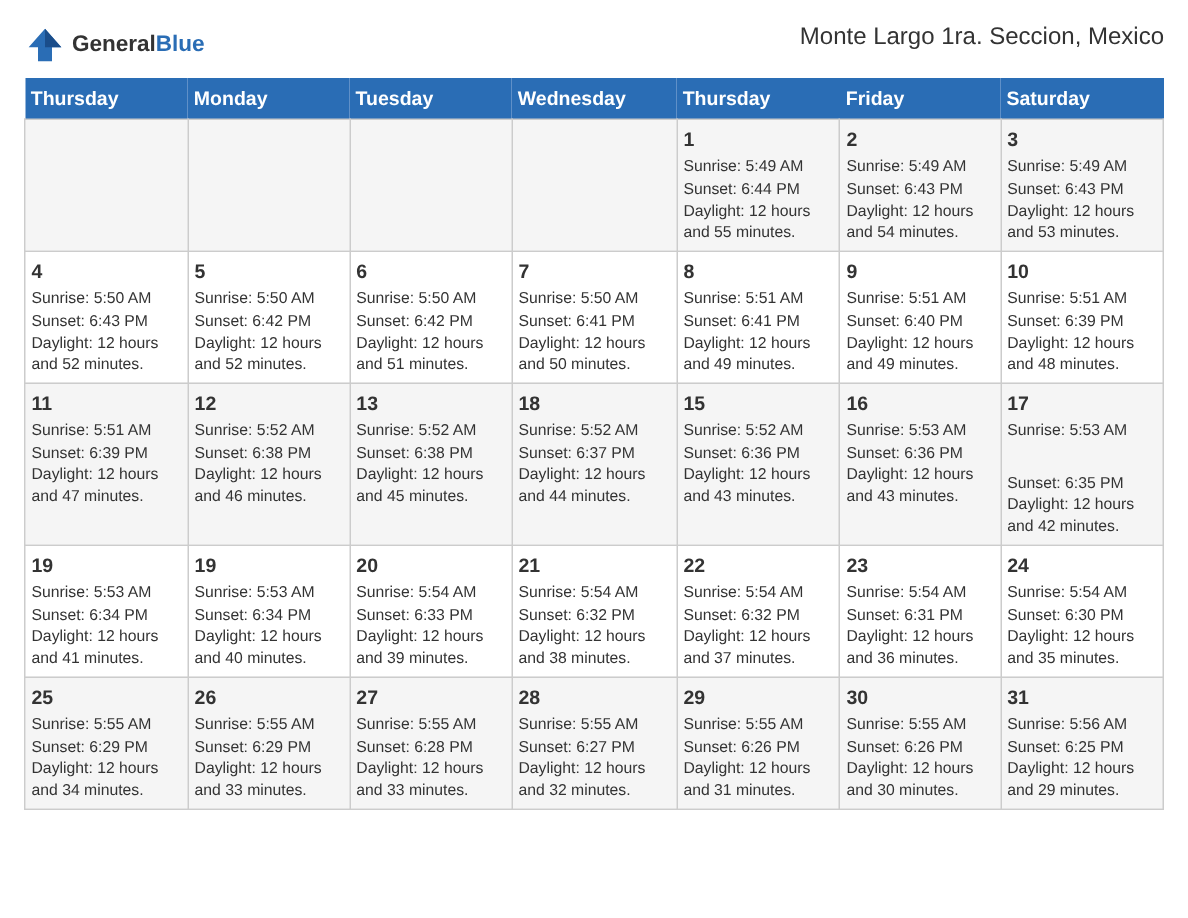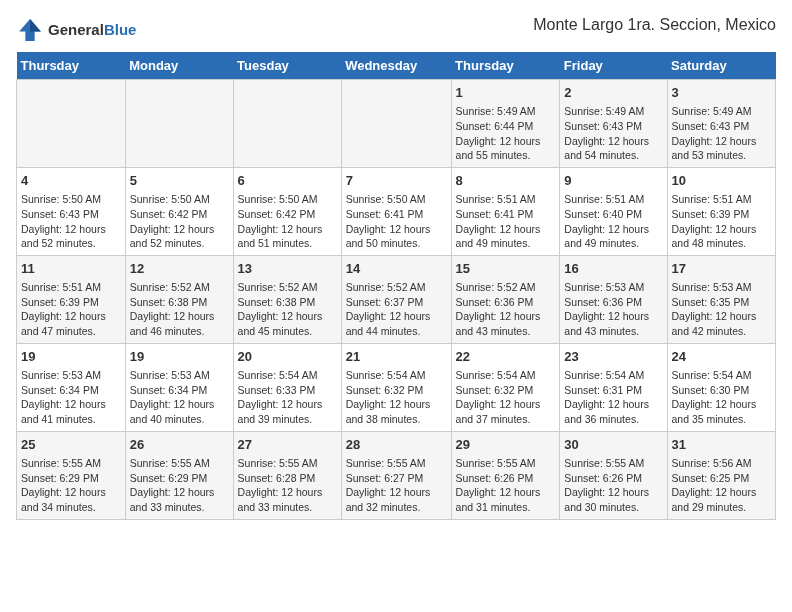--- a/index.html
+++ b/index.html
@@ -206,41 +206,41 @@
           <span style="display: block;">Sunset: 6:38 PM</span>
           <span style="display: block;">Daylight: 12 hours and 46 minutes.</span>
         </td>
         <td>
           <span class="day-number">13</span>
           <span style="display: block;">Sunrise: 5:52 AM</span>
           <span style="display: block;">Sunset: 6:38 PM</span>
           <span style="display: block;">Daylight: 12 hours and 45 minutes.</span>
         </td>
         <td>
-          <span class="day-number">14</span>
+          <span class="day-number">18</span>
           <span style="display: block;">Sunrise: 5:52 AM</span>
           <span style="display: block;">Sunset: 6:37 PM</span>
           <span style="display: block;">Daylight: 12 hours and 44 minutes.</span>
         </td>
         <td>
           <span class="day-number">15</span>
           <span style="display: block;">Sunrise: 5:52 AM</span>
           <span style="display: block;">Sunset: 6:36 PM</span>
           <span style="display: block;">Daylight: 12 hours and 43 minutes.</span>
         </td>
         <td>
           <span class="day-number">16</span>
           <span style="display: block;">Sunrise: 5:53 AM</span>
           <span style="display: block;">Sunset: 6:36 PM</span>
           <span style="display: block;">Daylight: 12 hours and 43 minutes.</span>
         </td>
         <td>
           <span class="day-number">17</span>
           <span style="display: block;">Sunrise: 5:53 AM</span>
-          <span style="display: block;">Sunset: 6:35 PM</span>
+          <span style="display: block; margin-top: 20px;">Sunset: 6:35 PM</span>
           <span style="display: block;">Daylight: 12 hours and 42 minutes.</span>
         </td>
       </tr>
       <tr>
         <td>
           <span class="day-number">19</span>
           <span style="display: block;">Sunrise: 5:53 AM</span>
           <span style="display: block;">Sunset: 6:34 PM</span>
           <span style="display: block;">Daylight: 12 hours and 41 minutes.</span>
         </td>

